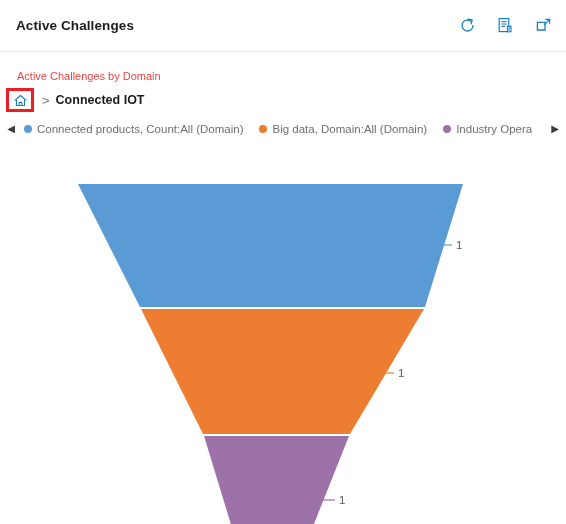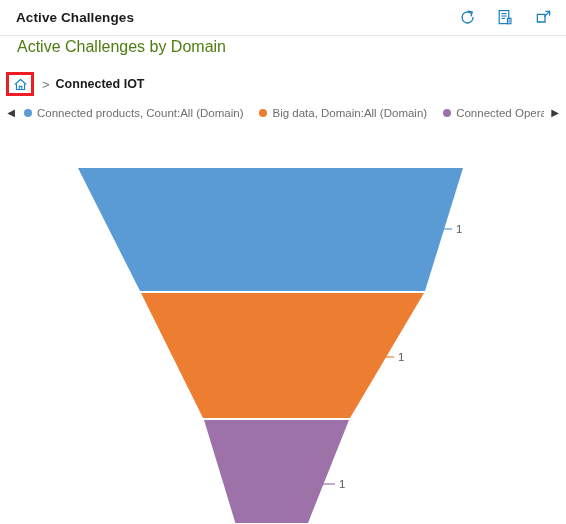--- a/index.html
+++ b/index.html
@@ -12,21 +12,21 @@
     background: #ffffff;
     font-family: "Liberation Sans", sans-serif;
     overflow: hidden;
     position: relative;
     color: #333333;
   }
 
   
   .panel-header {
     position: relative;
-    height: 36px;
+    height: 52px;
     border-bottom: 1px solid #e6e6e6;
     display: flex;
     align-items: center;
     padding: 0 14px 0 16px;
     box-sizing: border-box;
   }
   .panel-title {
     font-size: 13.5px;
     font-weight: bold;
     color: #1b1b1b;
@@ -50,23 +50,23 @@
 
   
   .chart-area {
     position: relative;
     width: 566px;
     height: 487px;
   }
   .chart-subtitle {
     position: absolute;
     left: 17px;
-    top: 2px;
-    font-size: 16px;
-    color: #4d7c0f;
+    top: 18px;
+    font-size: 11px;
+    color: #ef4444;
     white-space: nowrap;
   }
 
   
   .breadcrumb {
     position: absolute;
     left: 6px;
     top: 36px;
     display: flex;
     align-items: center;
@@ -223,21 +223,21 @@
       <span class="legend-item">
         <span class="legend-dot" style="background:#5B9BD5"></span>
         <span class="legend-text">Connected products, Count:All (Domain)</span>
       </span>
       <span class="legend-item">
         <span class="legend-dot" style="background:#ED7D31"></span>
         <span class="legend-text">Big data, Domain:All (Domain)</span>
       </span>
       <span class="legend-item">
         <span class="legend-dot" style="background:#9C72A8"></span>
-        <span class="legend-text">Connected Opera</span>
+        <span class="legend-text">Industry Opera</span>
       </span>
     </div>
 
     <span class="legend-arrow right">▶</span>
   </div>
 
   <div class="funnel-wrap">
     <svg class="funnel-svg" width="566" height="399" viewBox="0 0 566 399">
 
       <polygon points="78,44 463,44 425,167 140,167" fill="#5B9BD5"></polygon>

